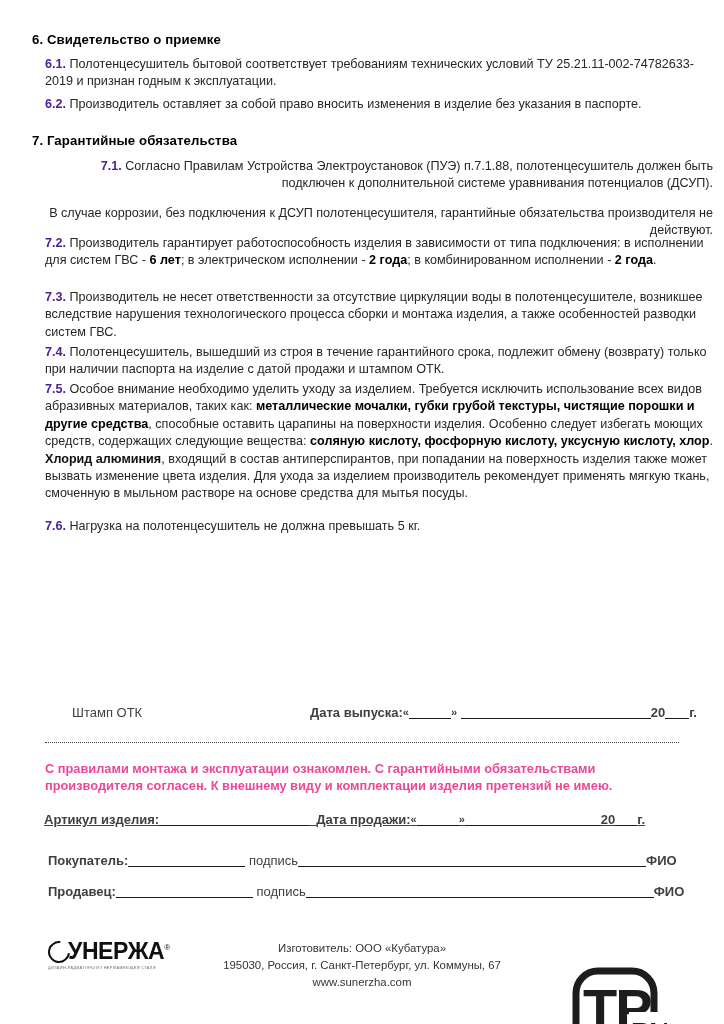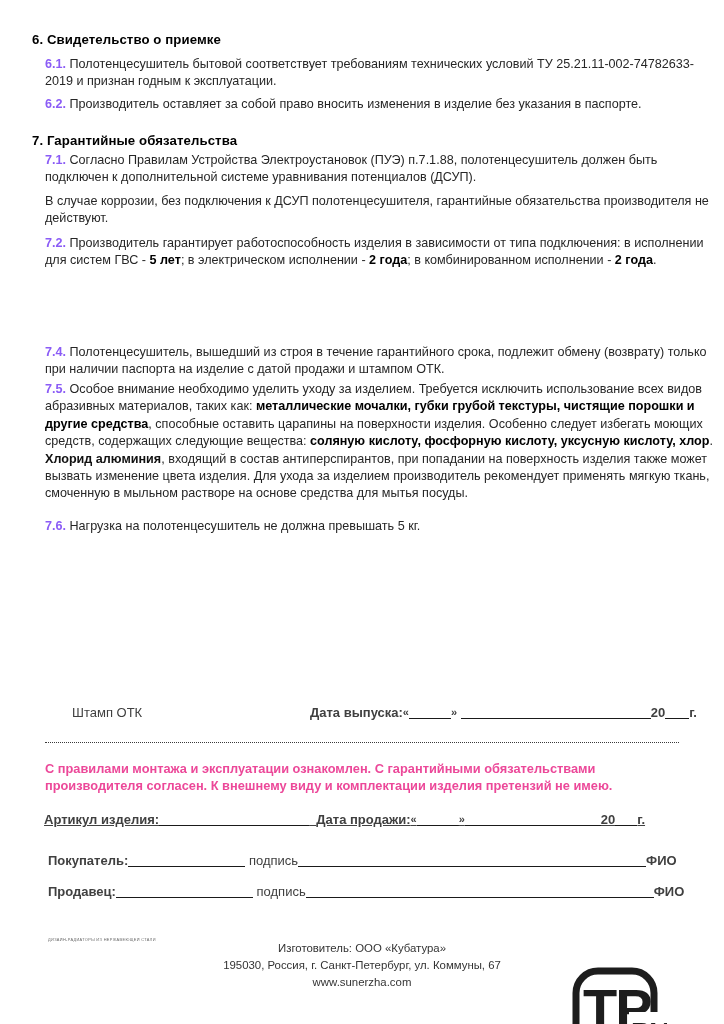--- a/index.html
+++ b/index.html
@@ -38,21 +38,21 @@
     position: absolute;
     left: 45px;
     width: 668px;
     font-size: 12.6px;
     line-height: 17.4px;
     color: #262626;
     text-align: left;
   }
   .para .num {
     font-weight: bold;
-    color: #8b5cf6;
+    color: #4c1d95;
   }
   .para b {
     font-weight: bold;
     color: #000;
   }
   .para .semi {
     font-weight: bold;
     color: #111;
   }
 
@@ -172,29 +172,32 @@
   <div class="para" style="top:56px; width:660px;">
     <span class="num">6.1.</span><span> Полотенцесушитель бытовой соответствует требованиям технических условий ТУ 25.21.11-002-74782633-2019 и признан годным к эксплуатации.</span>
   </div>
 
   <div class="para" style="top:96px; width:668px;">
     <span class="num">6.2.</span><span> Производитель оставляет за собой право вносить изменения в изделие без указания в паспорте.</span>
   </div>
 
   <div class="section-head" style="top:133px;">7. Гарантийные обязательства</div>
 
-  <div class="para" style="top:152px;">
+  <div class="para" style="top:158px;text-align:right;">
     <span class="num">7.1.</span><span> Согласно Правилам Устройства Электроустановок (ПУЭ) п.7.1.88, полотенцесушитель должен быть подключен к дополнительной системе уравнивания потенциалов (ДСУП).</span>
-    <div style="margin-top:6px;">В случае коррозии, без подключения к ДСУП полотенцесушителя, гарантийные обязательства производителя не действуют.</div>
+    <div style="margin-top:12px;">В случае коррозии, без подключения к ДСУП полотенцесушителя, гарантийные обязательства производителя не действуют.</div>
   </div>
 
   <div class="para" style="top:235px;">
-    <span class="num">7.2.</span><span> Производитель гарантирует работоспособность изделия в зависимости от типа подключения: в исполнении для систем ГВС - </span><b>5 лет</b><span>; в электрическом исполнении - </span><b>2 года</b><span>; в комбинированном исполнении - </span><b>2 года</b><span>.</span>
-  </div>
-
+    <span class="num">7.2.</span><span> Производитель гарантирует работоспособность изделия в зависимости от типа подключения: в исполнении для систем ГВС - </span><b>6 лет</b><span>; в электрическом исполнении - </span><b>2 года</b><span>; в комбинированном исполнении - </span><b>2 года</b><span>.</span>
+  </div>
+
+  <div class="para" style="top:289px;">
+    <span class="num">7.3.</span><span> Производитель не несет ответственности за отсутствие циркуляции воды в полотенцесушителе, возникшее вследствие нарушения технологического процесса сборки и монтажа изделия, а также особенностей разводки систем ГВС.</span>
+  </div>
 
   <div class="para" style="top:344px;">
     <span class="num">7.4.</span><span>  Полотенцесушитель, вышедший из строя в течение гарантийного срока, подлежит обмену (возврату) только при наличии паспорта на изделие с датой продажи и штампом ОТК.</span>
   </div>
 
   <div class="para" style="top:381px;">
     <span class="num">7.5.</span><span> Особое внимание необходимо уделить уходу за изделием. Требуется исключить использование всех видов абразивных материалов, таких как: </span><b>металлические мочалки, губки грубой текстуры, чистящие порошки и другие средства</b><span>, способные оставить царапины на поверхности изделия. Особенно следует избегать моющих средств, содержащих следующие вещества: </span><b>соляную кислоту, фосфорную кислоту, уксусную кислоту, хлор</b><span>. </span><b class="semi">Хлорид алюминия</b><span>, входящий в состав антиперспирантов, при попадании на поверхность изделия также может вызвать изменение цвета изделия. Для ухода за изделием производитель рекомендует применять мягкую ткань, смоченную в мыльном растворе на основе средства для мытья посуды.</span>
   </div>
 
   <div class="para" style="top:518px;">
@@ -217,20 +220,23 @@
 
   <div class="formrow" style="left:48px; top:853px;">
     <span class="lbl">Покупатель:</span><span class="rule" style="width:117px;"></span><span class="ws"> </span><span>подпись</span><span class="rule" style="width:348px;"></span><span class="lbl">ФИО</span>
   </div>
 
   <div class="formrow" style="left:48px; top:884px;">
     <span class="lbl">Продавец:</span><span class="rule" style="width:137px;"></span><span class="ws"> </span><span>подпись</span><span class="rule" style="width:348px;"></span><span class="lbl">ФИО</span>
   </div>
 
   <div class="logo">
+    <div class="logo-word">
+      <span class="logo-c"></span><span>УНЕРЖА</span><span class="logo-reg">®</span>
+    </div>
     <div class="logo-tag">дизайн-радиаторы из нержавеющей стали</div>
   </div>
 
   <div class="footer-center" style="top:940px;">Изготовитель: ООО «Кубатура»</div>
   <div class="footer-center" style="top:957px;">195030, Россия, г. Санкт-Петербург, ул. Коммуны, 67</div>
   <div class="footer-center site" style="top:974px;">www.sunerzha.com</div>
 
   <div class="tpby">
     <svg width="96" height="88" viewBox="0 0 96 88" xmlns="http://www.w3.org/2000/svg">
       <rect x="5" y="5" width="78" height="78" rx="22" ry="22" fill="none" stroke="#1d1d1d" stroke-width="7"></rect>

